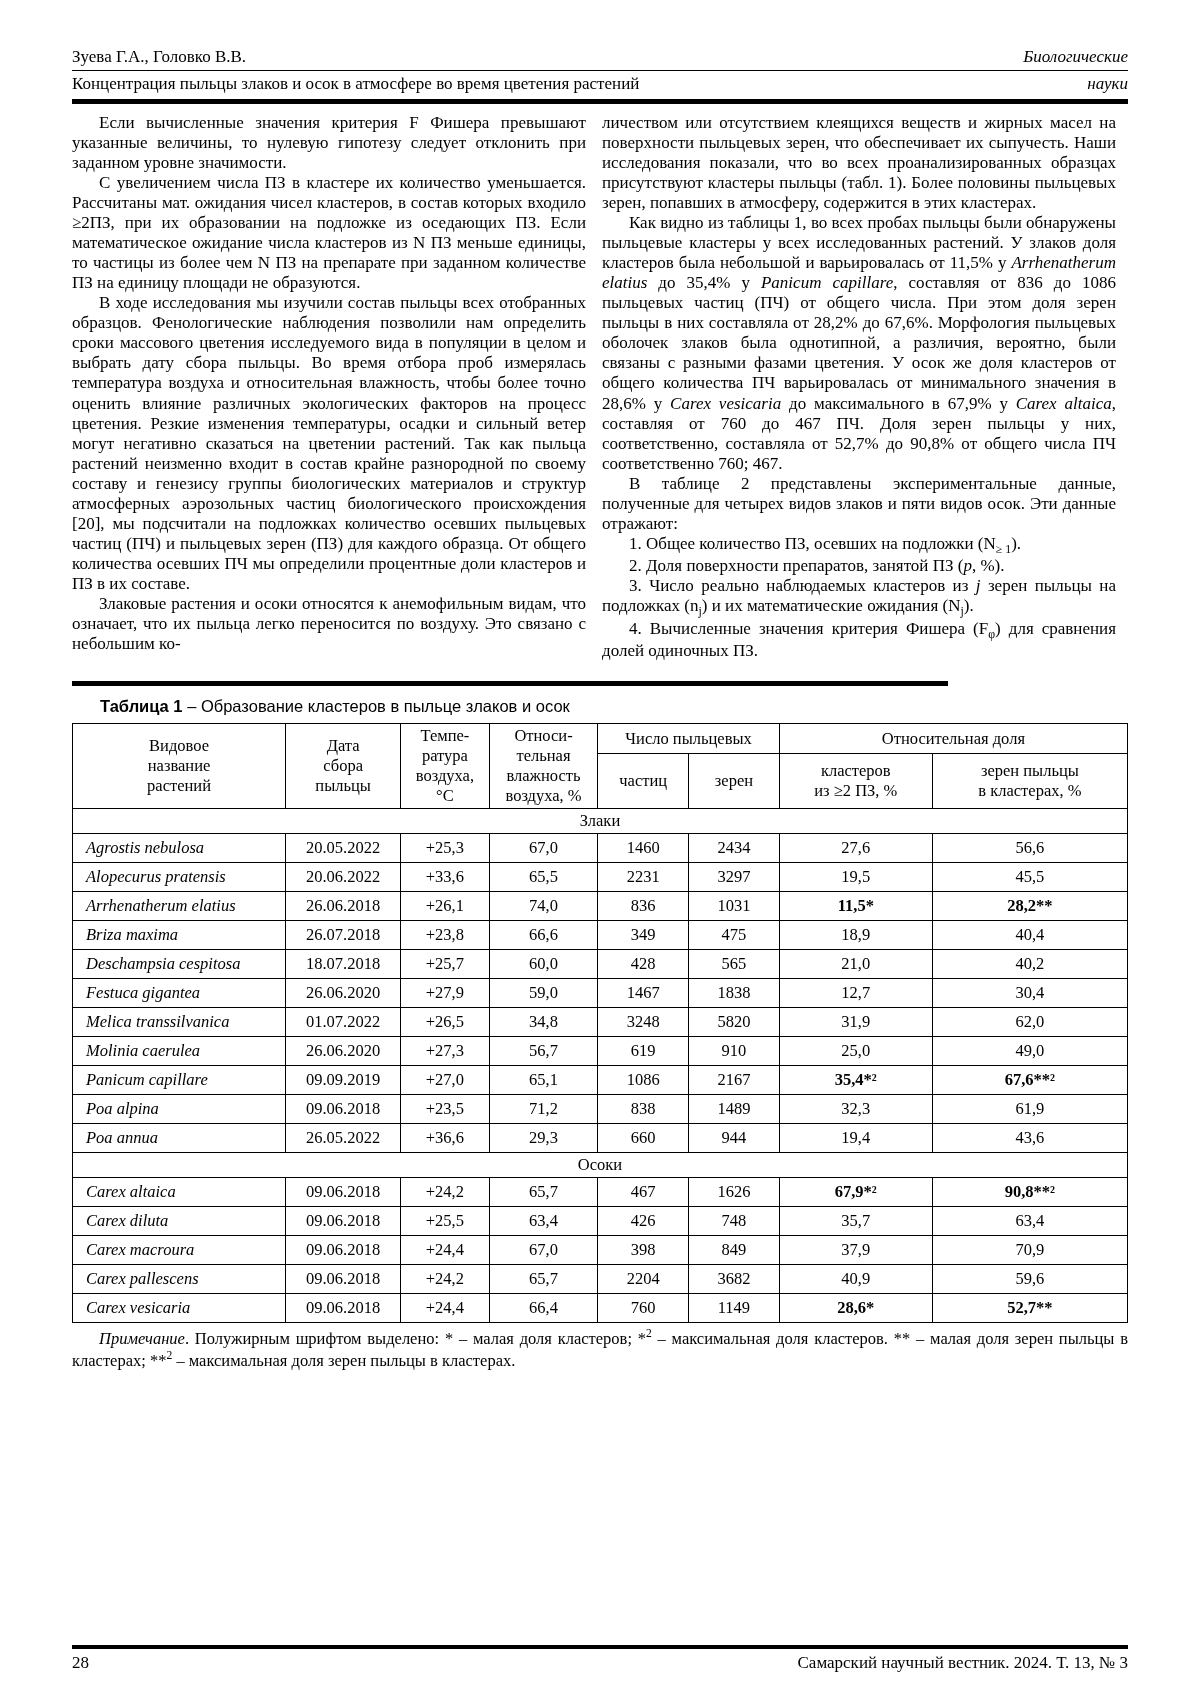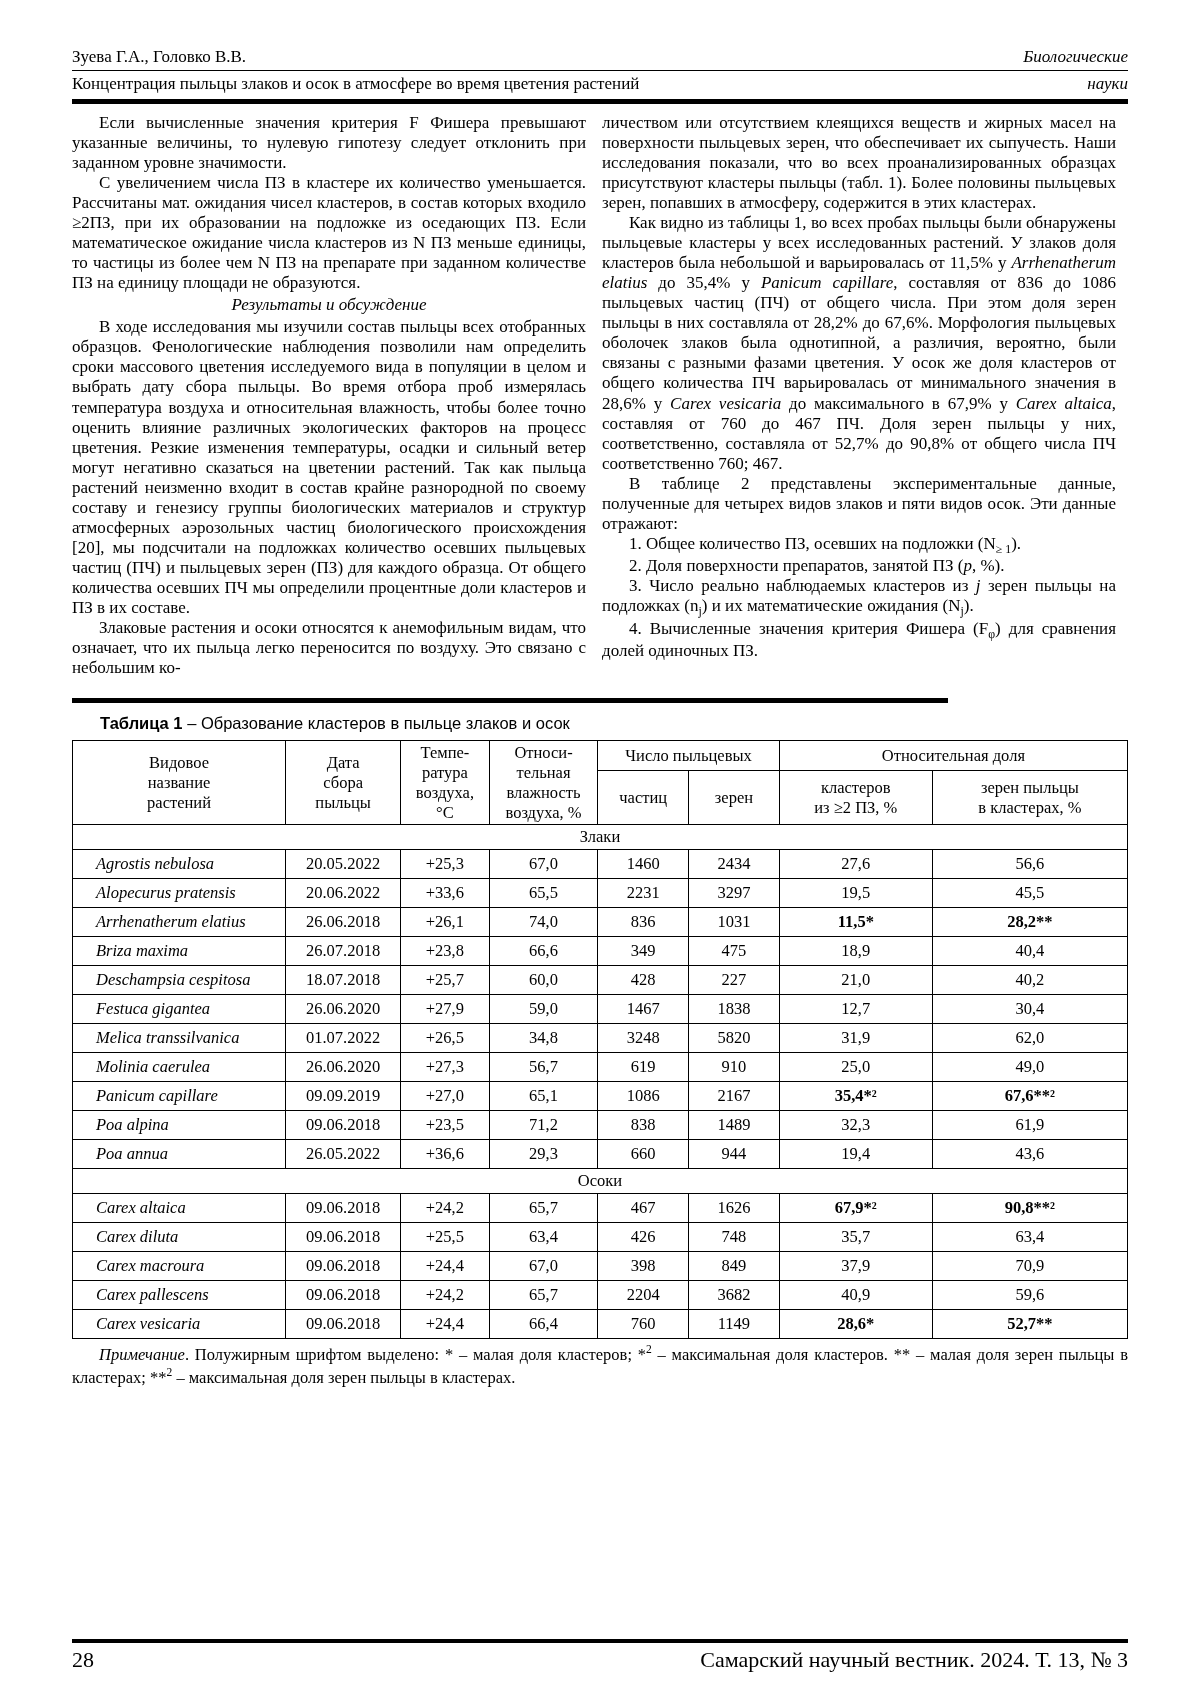--- a/index.html
+++ b/index.html
@@ -68,42 +68,42 @@
     border: 1.4px solid #000;
     padding: 2px 4px;
     text-align: center;
     vertical-align: middle;
     font-weight: normal;
     overflow: hidden;
   }
   th { line-height: 1.2; }
   td { height: 29px; }
   .th-pre { white-space: pre-line; }
-  .species-cell { text-align: left; font-style: italic; padding-left: 23px; }
+  .species-cell { text-align: left; font-style: italic; padding-left: 13px; }
   .bold-cell { font-weight: bold; }
   .section-cell { height: 25px; border-radius: 10px; }
   .note {
     font-size: 16.5px;
     line-height: 1.22;
     text-align: justify;
     margin-top: 3px;
     text-indent: 27px;
   }
   
   .footer {
     position: absolute;
     left: 72px;
     right: 72px;
     bottom: 24px;
   }
   .footer-bar { height: 4px; background: #000; margin-bottom: 4px; }
   .footer-row {
     display: flex;
     justify-content: space-between;
-    font-size: 22px;
+    font-size: 17px;
   }
   sub { font-size: 70%; }
   sup { font-size: 70%; }
 </style>
 </head>
 <body>
 
 <div class="page">
 
   <div>
@@ -115,21 +115,20 @@
       <span>Концентрация пыльцы злаков и осок в атмосфере во время цветения растений</span>
       <span class="it">науки</span>
     </div>
     <div class="hdr-thick"></div>
   </div>
 
   <div class="cols">
     <div class="col">
       <p>Если вычисленные значения критерия F Фишера превышают указанные величины, то нулевую гипотезу следует отклонить при заданном уровне значимости.</p>
       <p>С увеличением числа ПЗ в кластере их количество уменьшается. Рассчитаны мат. ожидания чисел кластеров, в состав которых входило ≥2ПЗ, при их образовании на подложке из оседающих ПЗ. Если математическое ожидание числа кластеров из N ПЗ меньше единицы, то частицы из более чем N ПЗ на препарате при заданном количестве ПЗ на единицу площади не образуются.</p>
-      <p class="subhead">Результаты и обсуждение</p>
       <p>В ходе исследования мы изучили состав пыльцы всех отобранных образцов. Фенологические наблюдения позволили нам определить сроки массового цветения исследуемого вида в популяции в целом и выбрать дату сбора пыльцы. Во время отбора проб измерялась температура воздуха и относительная влажность, чтобы более точно оценить влияние различных экологических факторов на процесс цветения. Резкие изменения температуры, осадки и сильный ветер могут негативно сказаться на цветении растений. Так как пыльца растений неизменно входит в состав крайне разнородной по своему составу и генезису группы биологических материалов и структур атмосферных аэрозольных частиц биологического происхождения [20], мы подсчитали на подложках количество осевших пыльцевых частиц (ПЧ) и пыльцевых зерен (ПЗ) для каждого образца. От общего количества осевших ПЧ мы определили процентные доли кластеров и ПЗ в их составе.</p>
       <p>Злаковые растения и осоки относятся к анемофильным видам, что означает, что их пыльца легко переносится по воздуху. Это связано с небольшим ко-</p>
     </div>
     <div class="col">
       <p class="noindent">личеством или отсутствием клеящихся веществ и жирных масел на поверхности пыльцевых зерен, что обеспечивает их сыпучесть. Наши исследования показали, что во всех проанализированных образцах присутствуют кластеры пыльцы (табл. 1). Более половины пыльцевых зерен, попавших в атмосферу, содержится в этих кластерах.</p>
       <p>Как видно из таблицы 1, во всех пробах пыльцы были обнаружены пыльцевые кластеры у всех исследованных растений. У злаков доля кластеров была небольшой и варьировалась от 11,5% у <i>Arrhenatherum elatius</i> до 35,4% у <i>Panicum capillare</i>, составляя от 836 до 1086 пыльцевых частиц (ПЧ) от общего числа. При этом доля зерен пыльцы в них составляла от 28,2% до 67,6%. Морфология пыльцевых оболочек злаков была однотипной, а различия, вероятно, были связаны с разными фазами цветения. У осок же доля кластеров от общего количества ПЧ варьировалась от минимального значения в 28,6% у <i>Carex vesicaria</i> до максимального в 67,9% у <i>Carex altaica</i>, составляя от 760 до 467 ПЧ. Доля зерен пыльцы у них, соответственно, составляла от 52,7% до 90,8% от общего числа ПЧ соответственно 760; 467.</p>
       <p>В таблице 2 представлены экспериментальные данные, полученные для четырех видов злаков и пяти видов осок. Эти данные отражают:</p>
       <p>1. Общее количество ПЗ, осевших на подложки (N<sub>≥ 1</sub>).</p>
       <p>2. Доля поверхности препаратов, занятой ПЗ (<i>p</i>, %).</p>
       <p>3. Число реально наблюдаемых кластеров из <i>j</i> зерен пыльцы на подложках (n<sub>j</sub>) и их математические ожидания (N<sub>j</sub>).</p>
@@ -225,21 +224,21 @@
             <td>475</td>
             <td>18,9</td>
             <td>40,4</td>
           </tr>
           <tr>
             <td class="species-cell">Deschampsia cespitosa</td>
             <td>18.07.2018</td>
             <td>+25,7</td>
             <td>60,0</td>
             <td>428</td>
-            <td>227</td>
+            <td>565</td>
             <td>21,0</td>
             <td>40,2</td>
           </tr>
           <tr>
             <td class="species-cell">Festuca gigantea</td>
             <td>26.06.2020</td>
             <td>+27,9</td>
             <td>59,0</td>
             <td>1467</td>
             <td>1838</td>

